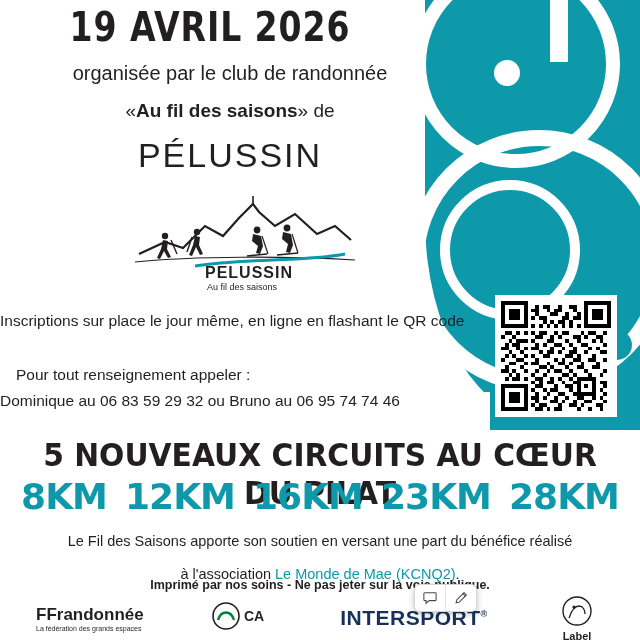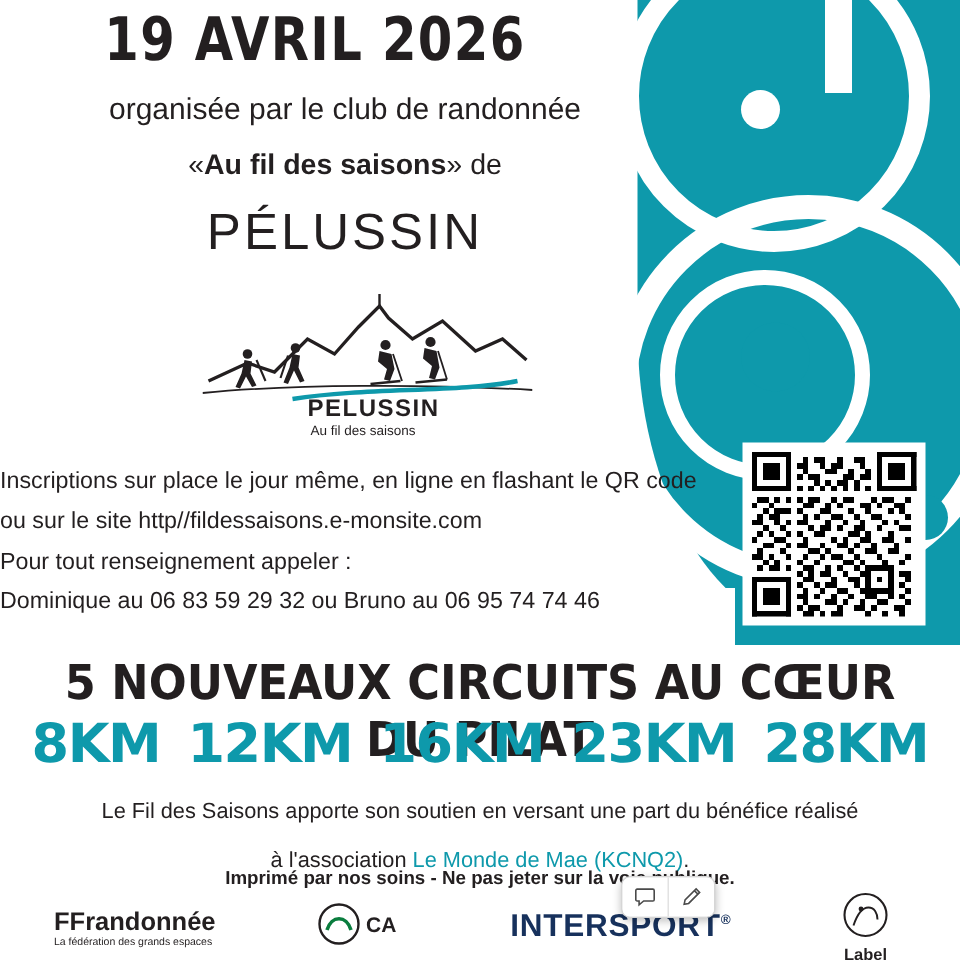--- a/index.html
+++ b/index.html
@@ -161,21 +161,21 @@
   .info {
     position: absolute;
     left: 0;
     width: 480px;
     text-align: left;
     font-size: 15.5px;
     color: #231f20;
   }
   .info-1 { top: 312px; }
   .info-2 { top: 339px; }
-  .info-3 { top: 366px; }
+  .info-3 { top: 366px; margin-left: 16px; }
   .info-4 { top: 392px; }
 
   
   .qr-frame {
     position: absolute;
     top: 295px;
     right: 23px;
     width: 122px;
     height: 122px;
     background: #ffffff;
@@ -369,21 +369,20 @@
         <line x1="157" y1="38" x2="163" y2="57" stroke="#231f20" stroke-width="1.2"></line>
       </g>
 
       <path d="M60 70 C 110 62, 170 66, 210 58" fill="none" stroke="#0e99ab" stroke-width="3"></path>
     </svg>
     <div class="logo-name">PELUSSIN</div>
     <div class="logo-sub">Au fil des saisons</div>
   </div>
 
   <div class="info info-1">Inscriptions sur place le jour même, en ligne en flashant le QR code</div>
-  <div class="info info-2">ou sur le site http//fildessaisons.e-monsite.com</div>
   <div class="info info-3">Pour tout renseignement appeler :</div>
   <div class="info info-4">Dominique au 06 83 59 29 32 ou Bruno au 06 95 74 74 46</div>
 
   <div class="qr-frame">
     <svg class="qr" viewBox="0 0 29 29" shape-rendering="crispEdges">
       <rect width="29" height="29" fill="#ffffff"></rect>
       <g fill="#000000">
 
         <rect x="0" y="0" width="7" height="1"></rect>
           <rect x="0" y="6" width="7" height="1"></rect>

